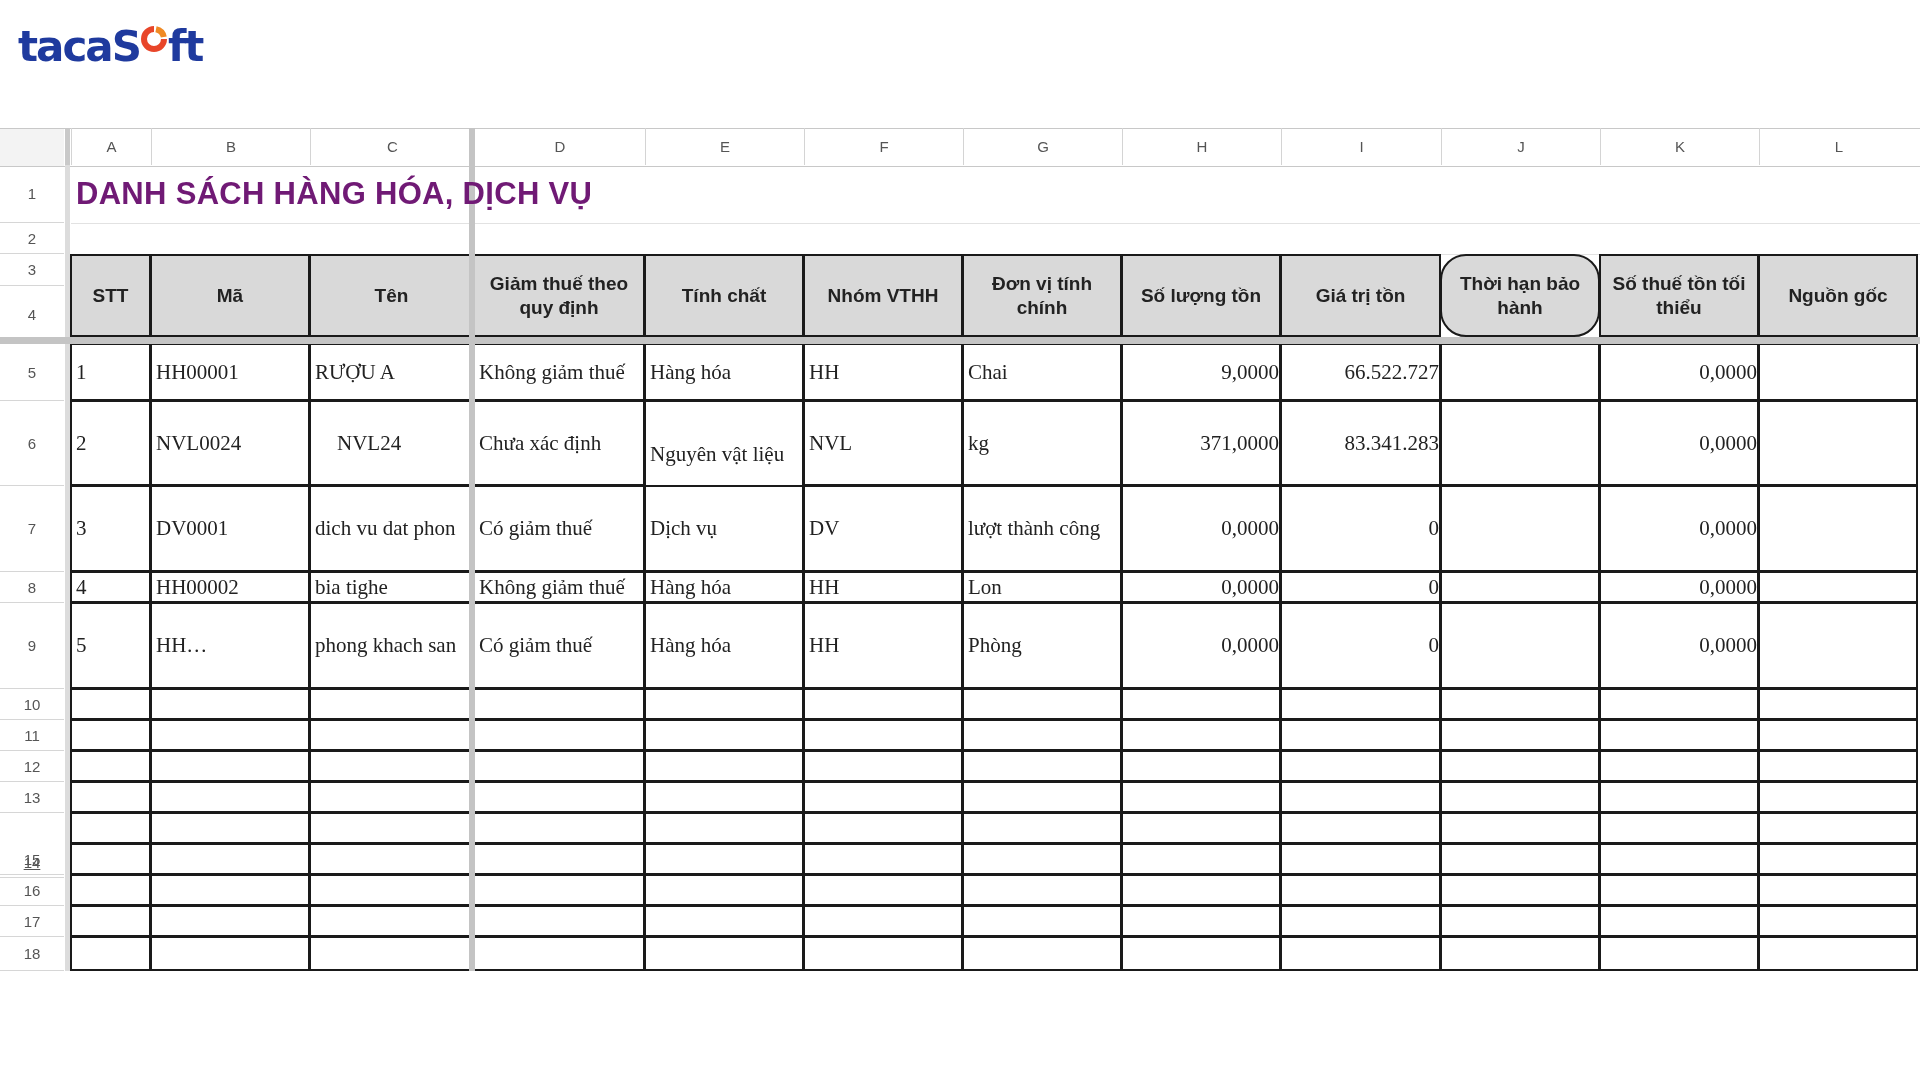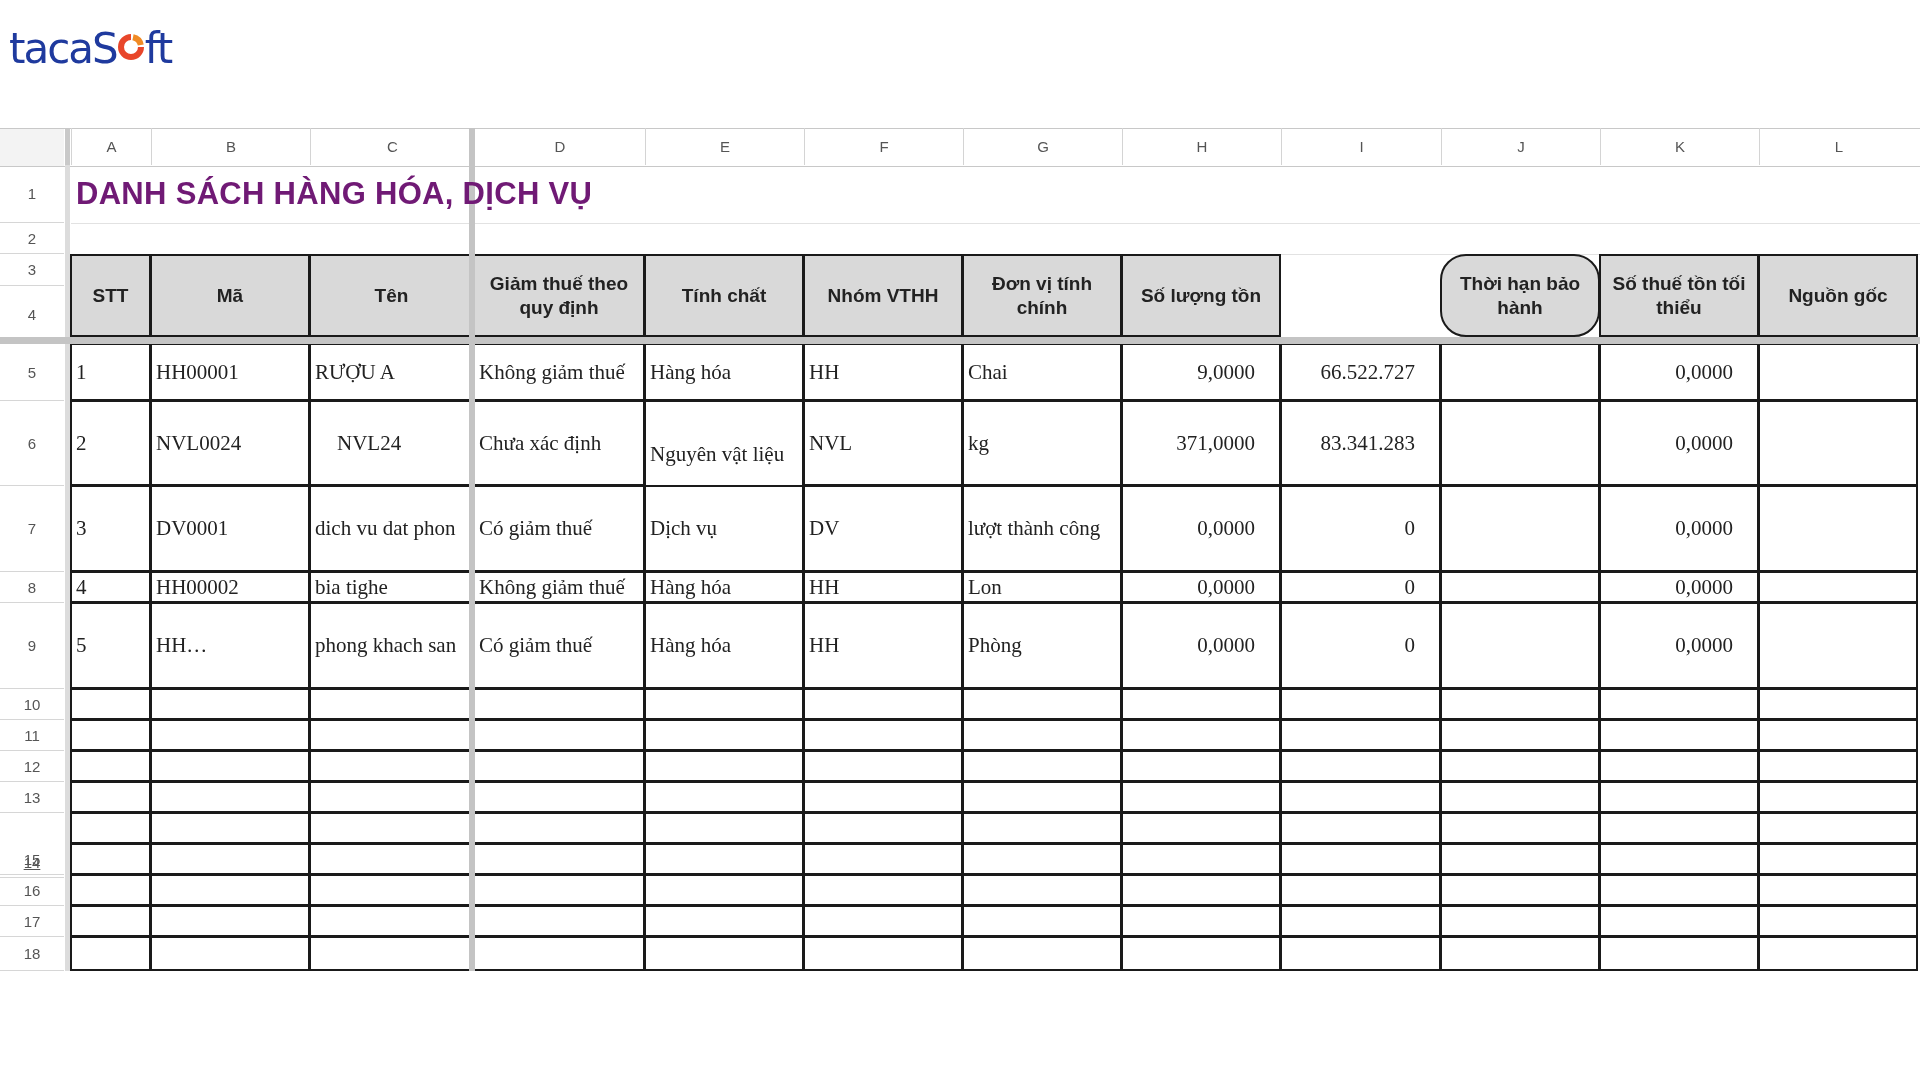--- a/index.html
+++ b/index.html
@@ -1,19 +1,19 @@
 <!DOCTYPE html>
 <html><head>
 <meta charset="utf-8">
 <style>
   html, body { margin:0; padding:0; }
   body { width:1920px; height:1080px; background:#ffffff; position:relative; overflow:hidden;
          font-family:"Liberation Sans", sans-serif; }
-  .logo { position:absolute; left:9px; top:26px; height:46px; display:flex; align-items:center;
-          font-family:"DejaVu Sans", sans-serif; font-weight:normal; font-size:42px; letter-spacing:-2px;
+  .logo { position:absolute; left:18px; top:26px; height:46px; display:flex; align-items:flex-start;
+          font-family:"DejaVu Sans", sans-serif; font-weight:bold; font-size:42px; letter-spacing:-2px;
           color:#1f3a9e; line-height:1; }
   .logo .o { display:inline-block; width:26px; height:26px; margin:0 1px 4px 1px; position:relative; }
   .logo .o svg { width:26px; height:26px; display:block; }
 
   .sheet { position:absolute; left:0; top:128px; width:1920px; height:845px; }
   
   .colhdr { position:absolute; left:0; top:0; height:37px; width:1920px; border-top:1px solid #c8c8c8; border-bottom:1px solid #c8c8c8; background:#fff; }
   .corner { position:absolute; left:0; top:0; width:64px; height:37px; background:#f3f3f3; }
   .frz-v-top { position:absolute; left:65px; top:0; width:5px; height:37px; background:#c9c9c9; }
   .ch { position:absolute; top:0; height:37px; line-height:37px; text-align:center; font-size:15px; color:#555;
@@ -34,21 +34,21 @@
 
   
   .hcell { position:absolute; top:126px; height:83px; background:#d9d9d9; box-sizing:border-box;
            border:2px solid #1a1a1a; margin-left:-1px; display:flex; align-items:center; justify-content:center;
            text-align:center; font-weight:bold; font-size:19px; color:#222; line-height:24px; padding:0 4px; }
 
   
   .dcell { position:absolute; box-sizing:border-box; border:2px solid #1a1a1a; margin-left:-1px; margin-top:-1px;
            font-family:"Liberation Serif", serif; font-size:21px; color:#222; display:flex; align-items:center;
            padding:0 4px; white-space:nowrap; overflow:hidden; background:#fff; }
-  .dcell.num { justify-content:flex-end; padding-right:24px;text-align:center; }
+  .dcell.num { justify-content:flex-end; padding-right:0;text-align:center; }
 </style>
 </head>
 <body>
 
 <div class="logo">
   <span>taca</span>
     <span>S</span>
     <span class="o">
       <svg viewBox="0 0 26 26">
         <path d="M13 3 A10 10 0 1 0 23 13" fill="none" stroke="#e8462a" stroke-width="6"></path>
@@ -117,20 +117,21 @@
     <div class="gridline-h" style="top: 95px;"></div>
     <div class="gridline-h" style="top: 126px;"></div>
     <div class="hcell" style="left: 71px; width: 81px;">STT</div>
     <div class="hcell" style="left: 151px; width: 160px;">Mã</div>
     <div class="hcell" style="left: 310px; width: 165px;">Tên</div>
     <div class="hcell" style="left: 474px; width: 172px;">Giảm thuế theo quy định</div>
     <div class="hcell" style="left: 804px; width: 160px;">Nhóm VTHH</div>
     <div class="hcell" style="left: 645px; width: 160px;">Tính chất</div>
     <div class="hcell" style="left: 963px; width: 160px;">Đơn vị tính chính</div>
     <div class="hcell" style="left: 1122px; width: 160px;">Số lượng tồn</div>
+    <div class="hcell" style="left: 1281px; width: 161px;">Giá trị tồn</div>
     <div class="hcell" style="left: 1441px; width: 160px; border-radius: 26px;">Thời hạn bảo hành</div>
     <div class="hcell" style="left: 1600px; width: 160px;">Số thuế tồn tối thiểu</div>
     <div class="hcell" style="left: 1759px; width: 160px;">Nguồn gốc</div>
     <div class="dcell" style="left: 71px; top: 216px; width: 81px; height: 58px;">1</div>
     <div class="dcell" style="left: 151px; top: 216px; width: 160px; height: 58px;">HH00001</div>
     <div class="dcell" style="left: 310px; top: 216px; width: 165px; height: 58px;">RƯỢU A</div>
     <div class="dcell" style="left: 474px; top: 216px; width: 172px; height: 58px;">Không giảm thuế</div>
     <div class="dcell" style="left: 645px; top: 216px; width: 160px; height: 58px;">Hàng hóa</div>
     <div class="dcell" style="left: 804px; top: 216px; width: 160px; height: 58px;">HH</div>
     <div class="dcell" style="left: 963px; top: 216px; width: 160px; height: 58px;">Chai</div>

